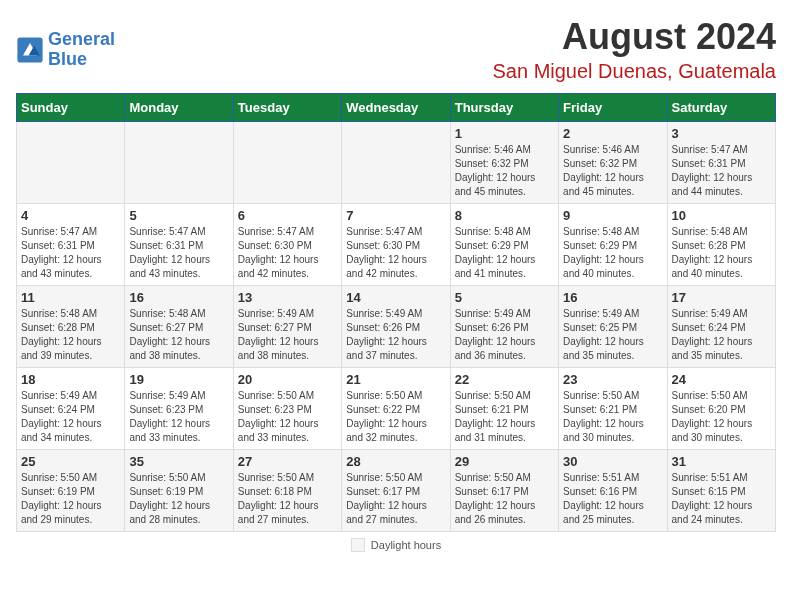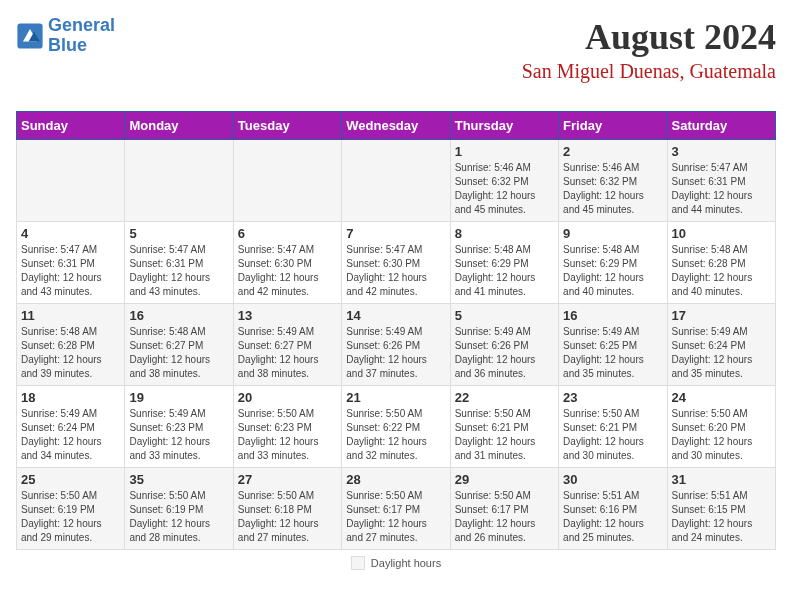--- a/index.html
+++ b/index.html
@@ -6,60 +6,59 @@
     body {
       font-family: Arial, sans-serif;
       background: #fff;
       width: 792px;
       min-height: 612px;
       padding: 16px;
     }
     .header-area {
       display: flex;
       justify-content: space-between;
-      align-items: flex-start;
-      margin-bottom: 28px;
+      align-items: center;
+      margin-bottom: 10px;
     }
     .logo {
       display: flex;
       align-items: center;
       gap: 4px;
     }
     .logo-text {
       font-size: 18px;
       font-weight: bold;
       color: #333;
       line-height: 1.1;
     }
     .logo-text span { color: #3a7abf; }
     .logo-icon {
       width: 28px;
       height: 28px;
     }
     .title-area {
       text-align: right;
-      font-family: Liberation Serif, serif;
     }
     .main-title {
       font-size: 36px;
       font-weight: bold;
       color: #333;
     }
     .sub-title {
       font-size: 20px;
       color: #b91c1c;
       margin-top: 2px;
     }
     table {
       width: 100%;
       border-collapse: collapse;
       font-size: 11px;
     }
     thead tr {
-      background-color: #a21caf;
+      background-color: #15803d;
       color: #fff;
     }
     thead th {
       padding: 6px 4px;
       text-align: left;
       font-size: 13px;
       font-weight: bold;
       border: 1px solid #2a5a9f;
     }
     tbody tr {

